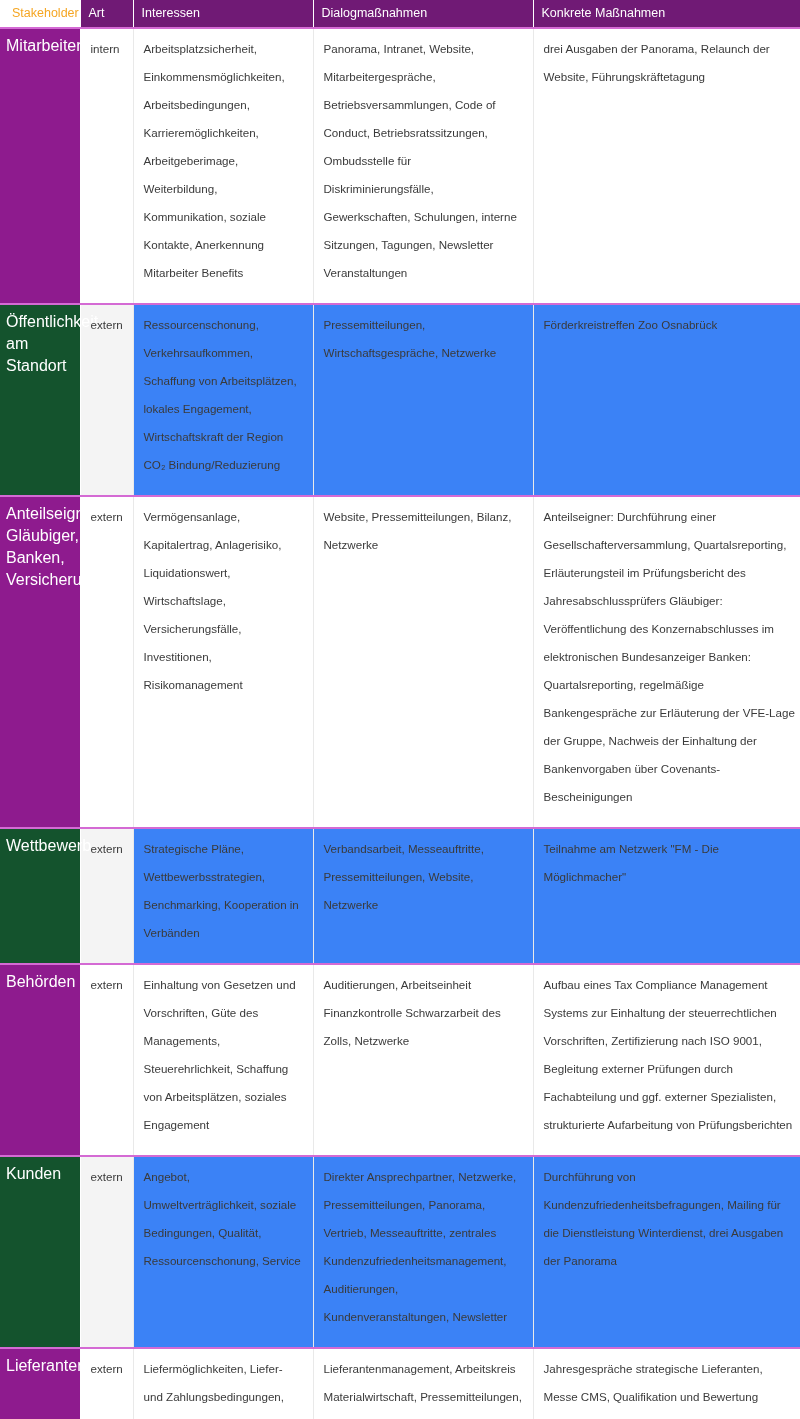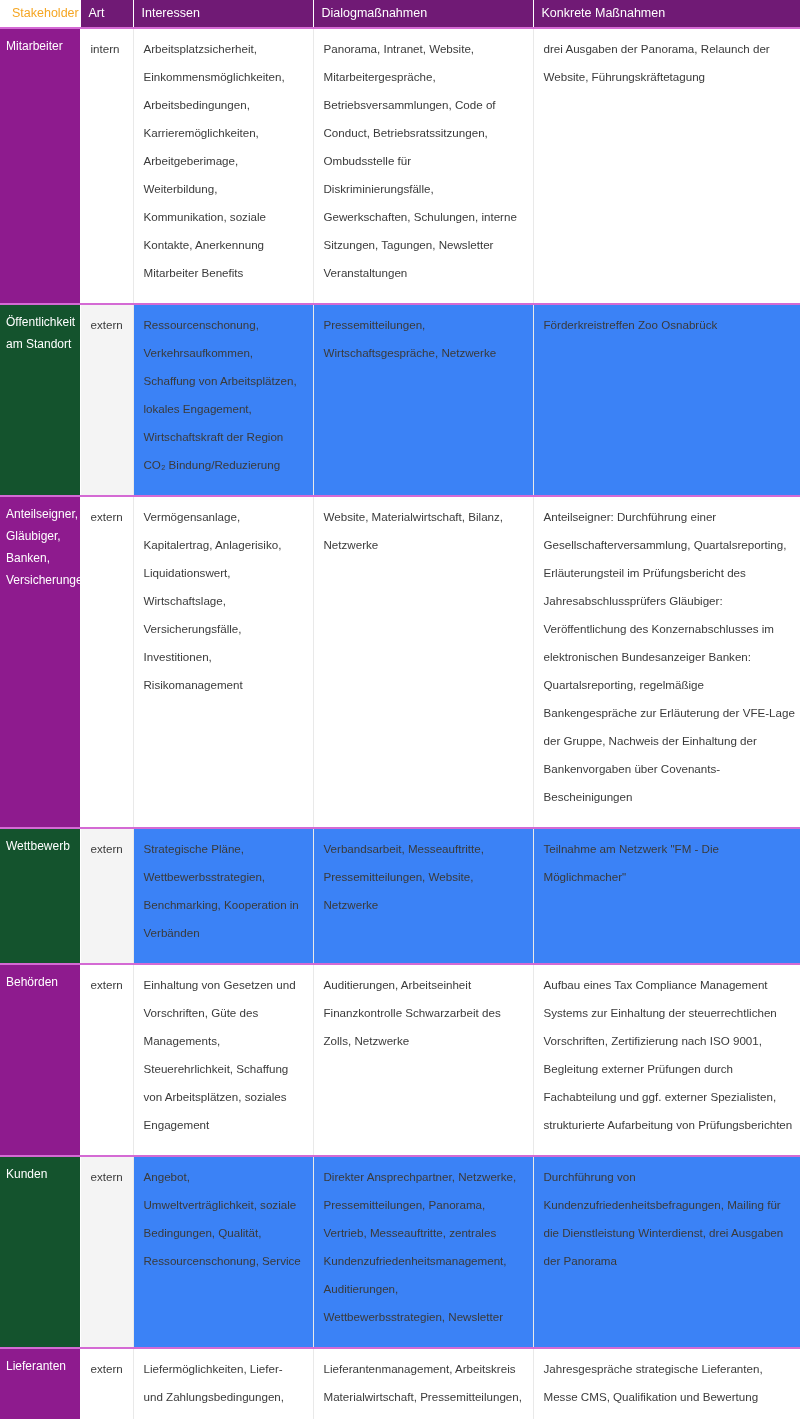--- a/index.html
+++ b/index.html
@@ -48,21 +48,21 @@
     border-right: 1px solid #e9e9e9;
     border-top: 2px solid #d46ad4;
     box-sizing: border-box;
   }
   tbody td.col-last { border-right: none; }
 
   
   tbody td.cell-stakeholder {
     background: #8e1b8e;
     color: #ffffff;
-    font-size: 12px;
+    font-size: 16px;
     line-height: 22px;
     padding: 6px 6px 10px 6px;
     border-right: 1px solid #ffffff;
     border-top: 2px solid #d46ad4;
   }
   tbody td.cell-art {
     border-right: 1px solid #e9e9e9;
     white-space: nowrap;
   }
   
@@ -107,21 +107,21 @@
       <td class="cell-art">extern</td>
       <td>Ressourcenschonung, Verkehrsaufkommen, Schaffung von Arbeitsplätzen, lokales Engagement, Wirtschaftskraft der Region CO₂ Bindung/Reduzierung</td>
       <td>Pressemitteilungen, Wirtschaftsgespräche, Netzwerke</td>
       <td class="col-last">Förderkreistreffen Zoo Osnabrück</td>
     </tr>
 
     <tr class="h-r2">
       <td class="cell-stakeholder">Anteilseigner, Gläubiger, Banken, Versicherungen</td>
       <td class="cell-art">extern</td>
       <td>Vermögensanlage, Kapitalertrag, Anlagerisiko, Liquidationswert, Wirtschaftslage, Versicherungsfälle, Investitionen, Risikomanagement</td>
-      <td>Website, Materialwirtschaft, Bilanz, Netzwerke</td>
+      <td>Website, Pressemitteilungen, Bilanz, Netzwerke</td>
       <td class="col-last">Anteilseigner: Durchführung einer Gesellschafterversammlung, Quartalsreporting, Erläuterungsteil im Prüfungsbericht des Jahresabschlussprüfers Gläubiger: Veröffentlichung des Konzernabschlusses im elektronischen Bundesanzeiger Banken: Quartalsreporting, regelmäßige Bankengespräche zur Erläuterung der VFE-Lage der Gruppe, Nachweis der Einhaltung der Bankenvorgaben über Covenants-Bescheinigungen</td>
     </tr>
 
     <tr class="h-r3 row-alt">
       <td class="cell-stakeholder">Wettbewerb</td>
       <td class="cell-art">extern</td>
       <td>Strategische Pläne, Wettbewerbsstrategien, Benchmarking, Kooperation in Verbänden</td>
       <td>Verbandsarbeit, Messeauftritte, Pressemitteilungen, Website, Netzwerke</td>
       <td class="col-last">Teilnahme am Netzwerk "FM - Die Möglichmacher"</td>
     </tr>
@@ -131,21 +131,21 @@
       <td class="cell-art">extern</td>
       <td>Einhaltung von Gesetzen und Vorschriften, Güte des Managements, Steuerehrlichkeit, Schaffung von Arbeitsplätzen, soziales Engagement</td>
       <td>Auditierungen, Arbeitseinheit Finanzkontrolle Schwarzarbeit des Zolls, Netzwerke</td>
       <td class="col-last">Aufbau eines Tax Compliance Management Systems zur Einhaltung der steuerrechtlichen Vorschriften, Zertifizierung nach ISO 9001, Begleitung externer Prüfungen durch Fachabteilung und ggf. externer Spezialisten, strukturierte Aufarbeitung von Prüfungsberichten</td>
     </tr>
 
     <tr class="h-r5 row-alt">
       <td class="cell-stakeholder">Kunden</td>
       <td class="cell-art">extern</td>
       <td>Angebot, Umweltverträglichkeit, soziale Bedingungen, Qualität, Ressourcenschonung, Service</td>
-      <td>Direkter Ansprechpartner, Netzwerke, Pressemitteilungen, Panorama, Vertrieb, Messeauftritte, zentrales Kundenzufriedenheitsmanagement, Auditierungen, Wettbewerbsstrategien, Newsletter</td>
+      <td>Direkter Ansprechpartner, Netzwerke, Pressemitteilungen, Panorama, Vertrieb, Messeauftritte, zentrales Kundenzufriedenheitsmanagement, Auditierungen, Kundenveranstaltungen, Newsletter</td>
       <td class="col-last">Durchführung von Kundenzufriedenheitsbefragungen, Mailing für die Dienstleistung Winterdienst, drei Ausgaben der Panorama</td>
     </tr>
 
     <tr class="h-r6">
       <td class="cell-stakeholder">Lieferanten</td>
       <td class="cell-art">extern</td>
       <td>Liefermöglichkeiten, Liefer- und Zahlungsbedingungen, Liquidität, langfristige Zusammenarbeit, Produkttests, Ressourcenschonung</td>
       <td>Lieferantenmanagement, Arbeitskreis Materialwirtschaft, Pressemitteilungen, Panorama, Code of Conduct, Newsletter</td>
       <td class="col-last">Jahresgespräche strategische Lieferanten, Messe CMS, Qualifikation und Bewertung Nachunternehmer, Arbeitskreis Materialwirtschaft,  Beschäftigung mit Innovationsthemen, Einbindung Lieferanten in Digitalisierung entlang der Supply Chain</td>
     </tr>

